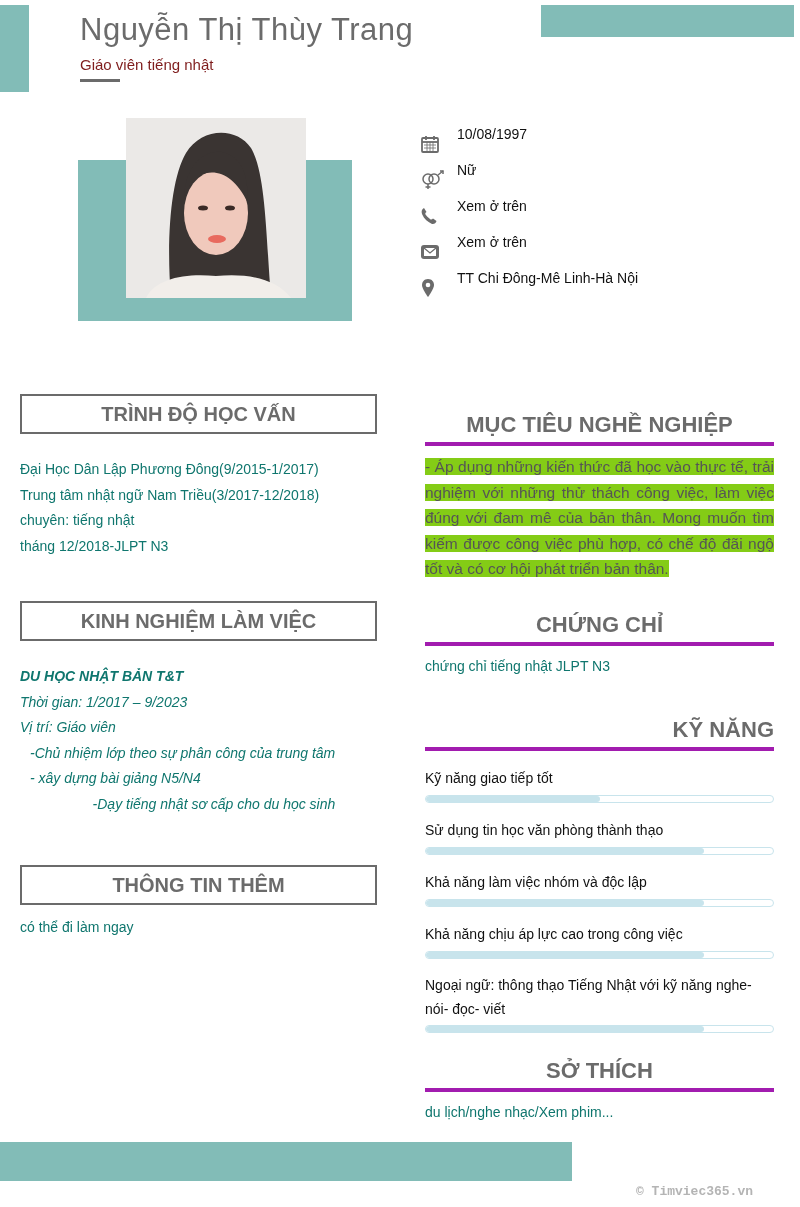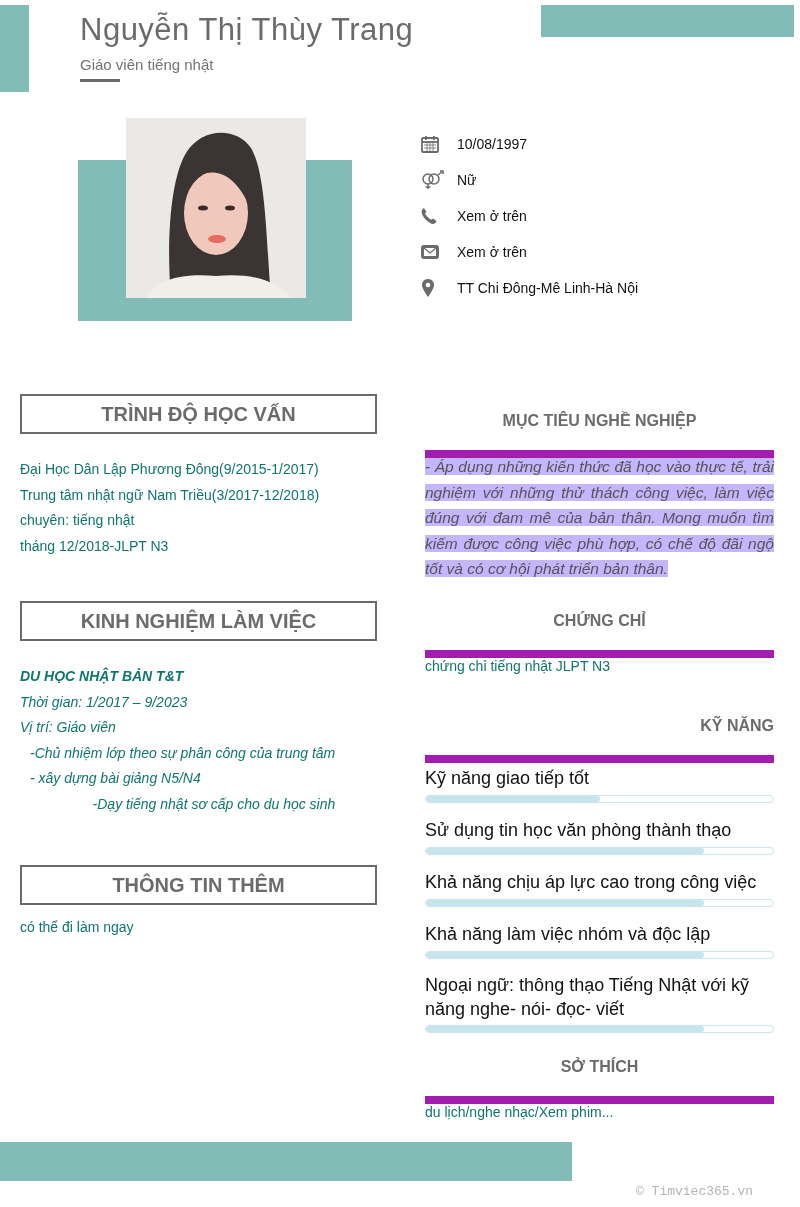--- a/index.html
+++ b/index.html
@@ -5,49 +5,49 @@
   * { box-sizing: border-box; margin: 0; padding: 0; }
   html, body { width: 800px; height: 1207px; background: #fff; overflow: hidden; }
   body { position: relative; font-family: "Liberation Sans", "DejaVu Sans", sans-serif; color: #111; }
 
   .deco { position: absolute; background: #82bcb7; }
   .deco-left-top { left: 0; top: 5px; width: 29px; height: 87px; }
   .deco-right-top { left: 541px; top: 5px; width: 253px; height: 32px; }
   .deco-bottom { left: 0; top: 1142px; width: 572px; height: 39px; }
 
   .name { position: absolute; left: 80px; top: 12px; font-size: 31px; color: #6b6b6b; letter-spacing: 0.5px; font-weight: 400; }
-  .job-title { position: absolute; left: 80px; top: 56px; font-size: 15px; color: #737373; }
+  .job-title { position: absolute; left: 80px; top: 56px; font-size: 15px; color: #7f1d1d; }
   .title-underline { position: absolute; left: 80px; top: 79px; width: 40px; height: 3px; background: #6b6b6b; }
 
   .photo-bg { position: absolute; left: 78px; top: 160px; width: 274px; height: 161px; background: #82bcb7; }
   .photo { position: absolute; left: 126px; top: 118px; width: 180px; height: 180px; background: #eceae8; overflow: hidden; }
   .photo svg { display: block; }
 
   .contacts { position: absolute; left: 420px; top: 126px; }
-  .contact-row { display: flex; align-items: center; height: 36px; }
+  .contact-row { display: flex; height: 36px; }
   .contact-icon { width: 37px; display: flex; align-items: center; color: #6b6b6b; }
   .contact-text { font-size: 14px; color: #111; }
 
   .box-heading { position: absolute; left: 20px; width: 357px; height: 40px; border: 2px solid #6b6b6b; display: flex; align-items: center; justify-content: center; font-size: 20px; font-weight: bold; color: #6b6b6b; }
-  .line-heading { position: absolute; left: 425px; width: 349px; border-bottom: 8px solid #a21caf; text-align: center; font-size: 16px; font-weight: bold; color: #6b6b6b; padding-bottom: 20px; }
+  .line-heading { position: absolute; left: 425px; width: 349px; border-bottom: 4px solid #a21caf; text-align: center; font-size: 22px; font-weight: bold; color: #6b6b6b; padding-bottom: 4px; }
 
   .text-block { position: absolute; font-size: 14px; color: #0f766e; }
   .text-block .line { height: 25.5px; line-height: 25.5px; white-space: nowrap; }
   .bold { font-weight: bold; }
 
   .objective { position: absolute; left: 425px; top: 454px; width: 349px; font-size: 15.5px; color: #555; line-height: 25.5px; text-align: justify; }
-  .objective span { background: #c4b5fd; font-style: italic; }
+  .objective span { background: #84cc16; }
 
   .skills { position: absolute; left: 425px; top: 765px; width: 349px; }
   .skill { margin-bottom: 0; }
-  .skill-label { font-size: 18px; color: #111; line-height: 26px; }
+  .skill-label { font-size: 14px; color: #111; line-height: 26px; }
   .skill-bar { height: 8px; border: 1px solid #c8e4ec; border-radius: 5px; margin-top: 4px; margin-bottom: 14px; overflow: hidden; }
   .skill-fill { height: 100%; background: #c8e4ec; border-radius: 4px; }
 
-  .watermark { position: absolute; left: 636px; top: 1184px; font-family: "Liberation Mono", "DejaVu Sans Mono", monospace; font-size: 13px; color: #b4b4b4; }
+  .watermark { position: absolute; left: 636px; top: 1184px; font-family: "Liberation Mono", "DejaVu Sans Mono", monospace; font-size: 13px; color: #b4b4b4; font-weight: bold; }
 </style>
 </head>
 <body>
 
 <div class="deco deco-left-top"></div>
 <div class="deco deco-right-top"></div>
 <div class="deco deco-bottom"></div>
 
 <div class="name">Nguyễn Thị Thùy Trang</div>
 <div class="job-title">Giáo viên tiếng nhật</div>
@@ -161,27 +161,27 @@
         <div class="skill-fill" style="width:50%;"></div>
       </div>
   </div>
   <div class="skill">
     <div class="skill-label">Sử dụng tin học văn phòng thành thạo</div>
     <div class="skill-bar">
         <div class="skill-fill" style="width:80%;"></div>
       </div>
   </div>
   <div class="skill">
-    <div class="skill-label">Khả năng chịu áp lực cao trong công việc</div>
+    <div class="skill-label">Khả năng làm việc nhóm và độc lập</div>
     <div class="skill-bar">
         <div class="skill-fill" style="width:80%;"></div>
       </div>
   </div>
   <div class="skill">
-    <div class="skill-label">Khả năng làm việc nhóm và độc lập</div>
+    <div class="skill-label">Khả năng chịu áp lực cao trong công việc</div>
     <div class="skill-bar">
         <div class="skill-fill" style="width:80%;"></div>
       </div>
   </div>
   <div class="skill">
     <div class="skill-label" style="line-height:24px;">Ngoại ngữ: thông thạo Tiếng Nhật với kỹ năng nghe- nói- đọc- viết</div>
     <div class="skill-bar">
         <div class="skill-fill" style="width:80%;"></div>
       </div>
   </div>

